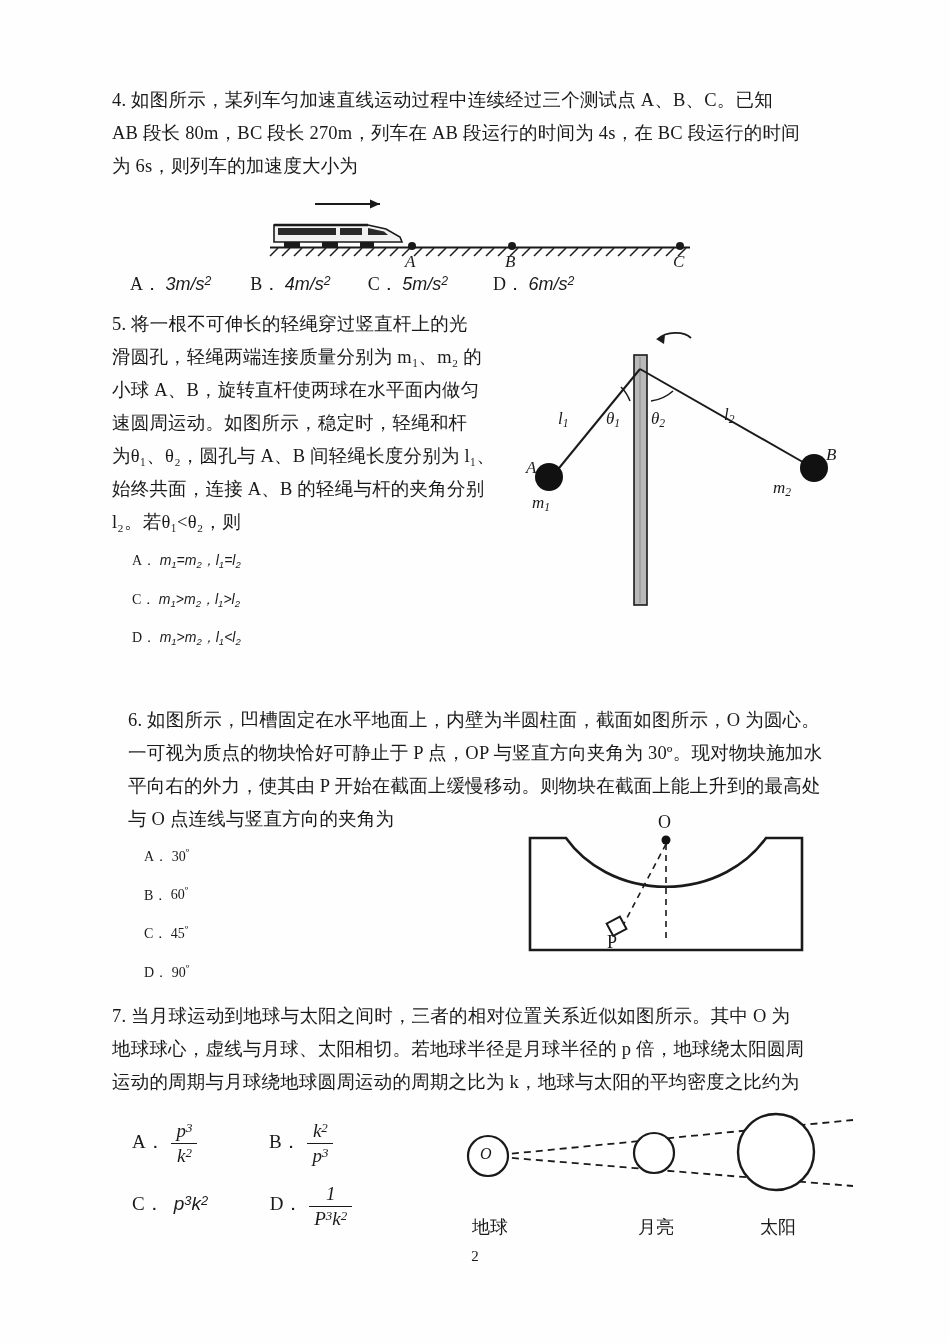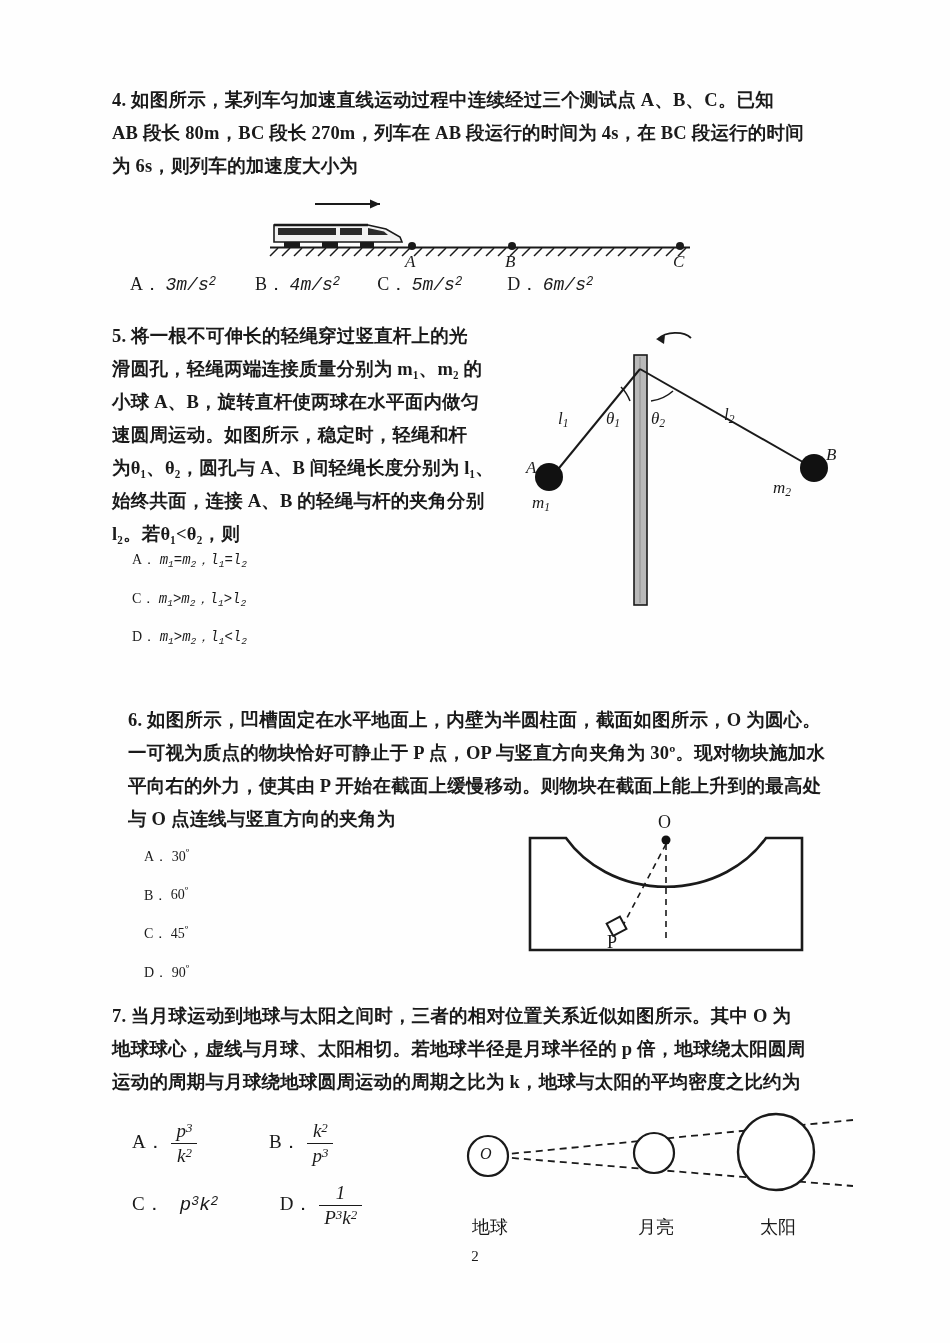--- a/index.html
+++ b/index.html
@@ -24,36 +24,36 @@
     background: #fefefe;
   }
   
   .qblock {
     position: absolute;
     font-size: 18.5px;
     line-height: 33px;
     letter-spacing: 0.2px;
     text-align: justify;
   }
-  .qline { white-space: nowrap; font-weight: bold; }
+  .qline { white-space: nowrap; }
   .opts-row {
     position: absolute;
     font-size: 18px;
     white-space: nowrap;
   }
   .opt-list {
     position: absolute;
     font-size: 14px;
   }
   .opt-list div {
     line-height: 34px;
     white-space: nowrap;
   }
   i.mv {
-    font-family: Liberation Mono, monospace;
+    font-family: Liberation Sans, sans-serif;
     font-style: italic;
   }
   sub { font-size: 0.68em; vertical-align: -0.28em; }
   sup { font-size: 0.68em; vertical-align: 0.42em; }
   .deg { font-size: 0.8em; vertical-align: 0.42em; }
 
   
   .frac {
     display: inline-block;
     vertical-align: middle;
@@ -183,21 +183,21 @@
       <span>C．</span>
       <i class="mv">5<i>m/s</i><sup>2</sup></i>
     </span>
     <span style="display:inline-block;width:36px;"></span>
     <span>
       <span>D．</span>
       <i class="mv">6<i>m/s</i><sup>2</sup></i>
     </span>
   </div>
 
-  <div class="qblock" style="left:112px; top:320px; width:400px;">
+  <div class="qblock" style="left:112px; top:308px; width:400px;">
     <div class="qline">5. 将一根不可伸长的轻绳穿过竖直杆上的光</div>
     <div class="qline">滑圆孔，轻绳两端连接质量分别为 m₁、m₂ 的</div>
     <div class="qline">小球 A、B，旋转直杆使两球在水平面内做匀</div>
     <div class="qline">速圆周运动。如图所示，稳定时，轻绳和杆</div>
     <div class="qline">为θ₁、θ₂，圆孔与 A、B 间轻绳长度分别为 l₁、</div>
     <div class="qline">始终共面，连接 A、B 的轻绳与杆的夹角分别</div>
     <div class="qline">l₂。若θ₁&lt;θ₂，则</div>
   </div>
 
   <div class="fig" style="left:508px; top:325px; width:340px; height:300px;">

